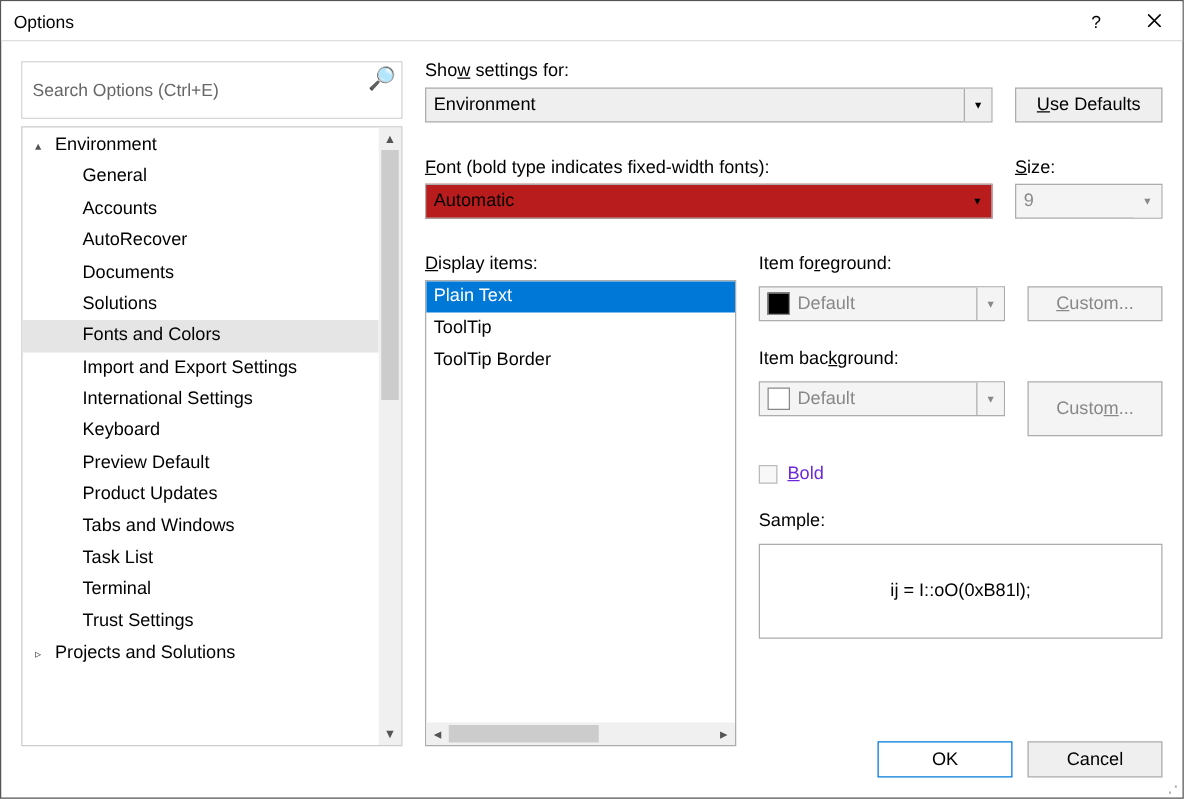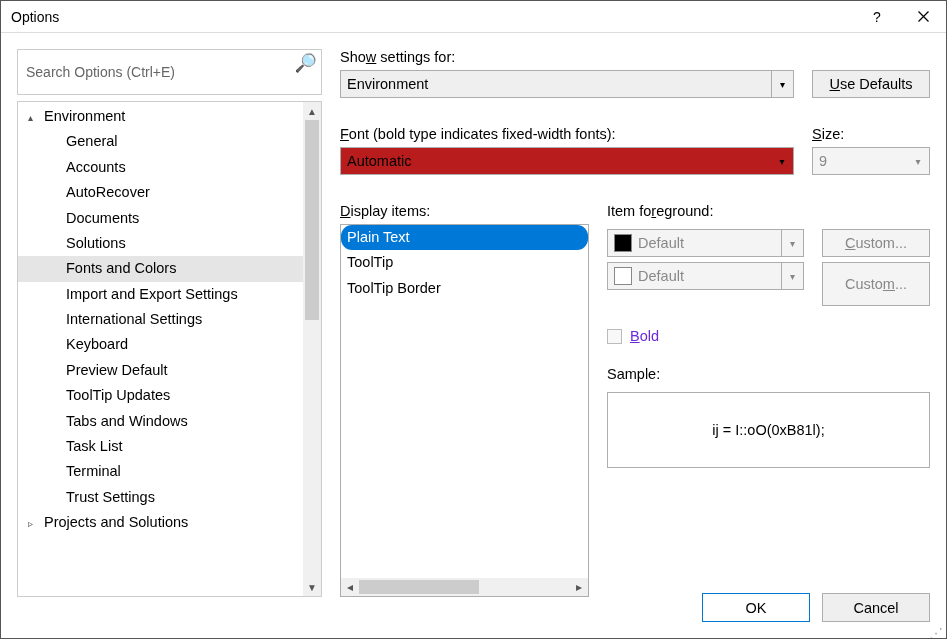--- a/index.html
+++ b/index.html
@@ -32,21 +32,21 @@
     .select, .textbox { border: 1px solid #adadad; height: 28px; background: #b91c1c; display: flex; align-items: center; padding: 0 6px; position: relative; font-size: 14.5px; }
     .select .dropdown-btn { position: absolute; right: 0; top: 0; bottom: 0; width: 22px; border-left: 1px solid #adadad; background: #efefef; display: flex; align-items: center; justify-content: center; font-size: 10px; }
     .select.no-separator .dropdown-btn { border-left: none; background: transparent; }
     .select.disabled { background: #f4f4f4; color: #888; }
     .select.disabled .dropdown-btn { background: #f4f4f4; }
     .btn { height: 29px; min-width: 118px; border: 1px solid #adadad; background: #efefef; display: flex; align-items: center; justify-content: center; padding: 0 12px; font-size: 14.5px; cursor: default; }
     .btn.disabled { color: #888; background: #f4f4f4; }
     .u { text-decoration: underline; }
     .listbox { border: 1px solid #adadad; background: #fff; font-size: 14.5px; overflow: hidden; }
     .listbox-item { padding: 0 6px; line-height: 1.75; }
-    .listbox-item.selected { background: #0078d7; color: #fff; border-radius: 11px; }
+    .listbox-item.selected { background: #0078d7; color: #fff; }
     .hscroll { height: 18px; background: #f0f0f0; display: flex; align-items: center; }
     .hscroll-arrow { width: 18px; text-align: center; font-size: 12px; color: #555; }
     .hscroll-track { flex: 1; height: 100%; position: relative; }
     .hscroll-thumb { position: absolute; left: 0; top: 2px; bottom: 2px; width: 120px; background: #ccc; }
     .color-swatch { width: 18px; height: 18px; border: 1px solid #888; margin-right: 6px; display: inline-block; }
     .checkbox { display: flex; align-items: center; gap: 8px; margin-top: 12px; }
     .checkbox-box { width: 15px; height: 15px; border: 1px solid #bbb; background: #f8f8f8; }
     .checkbox.disabled { color: #6d28d9; }
     .sample-box { border: 1px solid #adadad; height: 76px; display: flex; align-items: center; justify-content: center; font-size: 14.5px; }
     .footer { position: absolute; bottom: 16px; right: 16px; display: flex; gap: 12px; }
@@ -81,21 +81,21 @@
         <div class="tree-node child">General</div>
         <div class="tree-node child">Accounts</div>
         <div class="tree-node child">AutoRecover</div>
         <div class="tree-node child">Documents</div>
         <div class="tree-node child">Solutions</div>
         <div class="tree-node child selected">Fonts and Colors</div>
         <div class="tree-node child">Import and Export Settings</div>
         <div class="tree-node child">International Settings</div>
         <div class="tree-node child">Keyboard</div>
         <div class="tree-node child">Preview Default</div>
-        <div class="tree-node child">ToolTip Updates</div>
+        <div class="tree-node child">Product Updates</div>
         <div class="tree-node child">Tabs and Windows</div>
         <div class="tree-node child">Task List</div>
         <div class="tree-node child">Terminal</div>
         <div class="tree-node child">Trust Settings</div>
         <div class="tree-node parent"><span class="tree-caret">▹</span><span>Projects and Solutions</span></div>
       </div>
       <div class="tree-scrollbar">
         <div class="scrollbar-arrow">▲</div>
         <div class="scrollbar-track">
             <div class="scrollbar-thumb"></div>
@@ -162,20 +162,21 @@
         <div class="field-label disabled"><span>Item fo</span><span class="u">r</span><span>eground:</span></div>
         <div style="display:flex;gap:18px;margin-top:5px;">
           <div class="select disabled" style="flex:1">
             <span class="color-swatch" style="background:#000;"></span>
             <span>Default</span>
             <div class="dropdown-btn">▾</div>
           </div>
           <div class="btn disabled" style="min-width:108px;height:28px;"><span class="u">C</span>ustom...</div>
         </div>
 
+        <div class="field-label disabled" style="margin-top:22px;"><span>Item bac</span><span class="u">k</span><span>ground:</span></div>
         <div style="display:flex;gap:18px;margin-top:5px;">
           <div class="select disabled" style="flex:1">
             <span class="color-swatch" style="background:#fff;"></span>
             <span>Default</span>
             <div class="dropdown-btn">▾</div>
           </div>
           <div class="btn disabled" style="min-width:108px;height:44px;">
               <span>Custo</span>
               <span class="u">m</span>
               <span>...</span>

